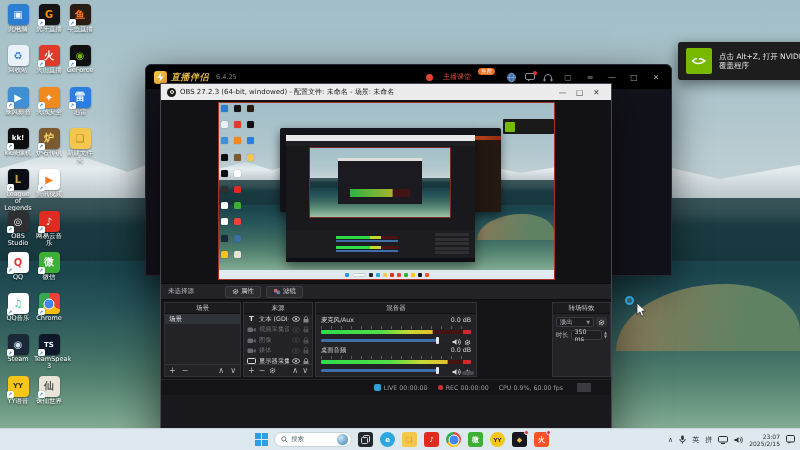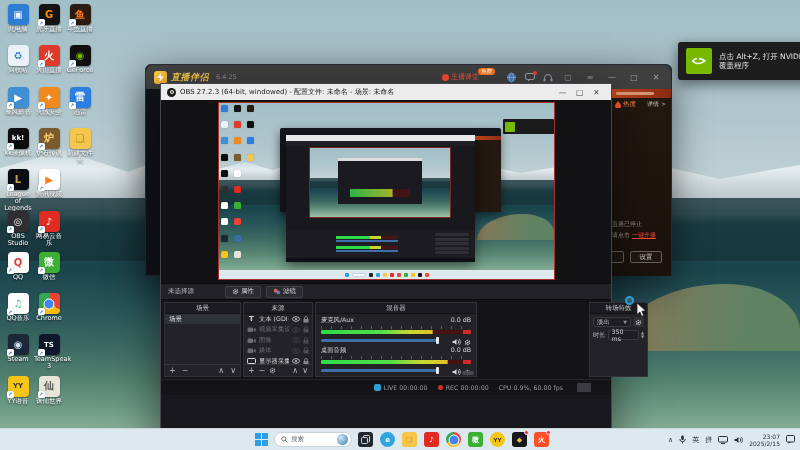--- a/index.html
+++ b/index.html
@@ -38,28 +38,28 @@
     text-shadow:0 1px 2px rgba(0,0,0,.85); }
   .chrome-icon { background:conic-gradient(#ea4335 0 120deg,#fbbc05 120deg 240deg,#34a853 240deg 360deg); }
   .chrome-icon::after { content:""; position:absolute; width:9px; height:9px; border-radius:50%;
     background:#4285f4; border:1.5px solid #fff; left:50%; top:50%; transform:translate(-50%,-50%); }
 
   
   #companion { left:145px; top:64px; width:527px; height:212px; z-index:3;
     background:#12121a; border:1px solid #2a2a33; border-radius:6px 6px 0 0;
     box-shadow:0 10px 36px rgba(0,0,0,.5); }
   #companion-titlebar { height:24px; display:flex; align-items:center; padding:0 8px; gap:4px;
-    background:#404040; border-radius:6px 6px 0 0; }
+    background:#000000; border-radius:6px 6px 0 0; }
   .clogo { width:13px; height:13px; border-radius:3px;
     background:linear-gradient(135deg,#ffd34d,#f0a12a); display:flex; align-items:center; justify-content:center; }
   .clogo svg { display:block; }
   #companion-title { font-size:9px; font-weight:bold; font-style:italic; color:#f5c84a; letter-spacing:.5px; }
   #companion-version { font-size:6.5px; color:#8a8a92; margin-left:3px; }
   .c-right { margin-left:auto; display:flex; align-items:center; gap:8px; }
-  .c-tut { display:flex; align-items:center; gap:2px; font-size:7px; color:#ff5a4a; position:relative; }
+  .c-tut { display:flex; align-items:center; gap:10px; font-size:7px; color:#ff5a4a; position:relative; }
   .c-tut .dot { width:7px; height:7px; border-radius:50%; background:#ff4a3a; display:inline-block; }
   .badge-free { background:#ff7a1e; color:#fff; font-size:5.5px; line-height:7px; padding:0 3px;
     border-radius:5px; position:relative; top:-6px; left:-3px; }
   .c-ic { color:#9aa0aa; font-size:8px; line-height:8px; display:flex; align-items:center; position:relative; }
   .c-ic svg { display:block; }
   .c-ic .reddot { position:absolute; right:-2px; top:-2px; width:4px; height:4px; border-radius:50%; background:#ff3b30; }
   .c-win { color:#9aa0aa; font-size:8px; width:14px; text-align:center; }
   #companion-panel { position:absolute; right:0; top:24px; width:62px; height:187px;
     background:linear-gradient(#241812,#1b120d); border-left:1px solid #000; overflow:hidden; }
   #companion-banner { height:9px; background:linear-gradient(90deg,#c44a1e,#8a2a12); position:relative; }
@@ -142,21 +142,21 @@
     display:flex; flex-direction:column; overflow:hidden; }
   .panel-h { height:11px; background:#1c1c20; border-bottom:1px solid #111;
     font-size:6.5px; color:#c8c8cc; display:flex; align-items:center; justify-content:center; flex:none; }
   .panel-body { flex:1; position:relative; overflow:hidden; }
   .panel-f { height:12px; border-top:1px solid #35353a; display:flex; align-items:center;
     padding:0 4px; gap:6px; flex:none; color:#b8b8bc; font-size:8px; line-height:8px; }
   #panel-scenes { left:3px; width:77px; }
   #panel-sources { left:82px; width:70px; }
   #panel-mixer { left:154px; width:162px; }
   #panel-controls { left:319px; width:70px; }
-  #panel-trans { left:391px; width:59px;margin-left:37px; }
+  #panel-trans { left:391px; width:59px; }
   .scene-item { height:10px; display:flex; align-items:center; padding:0 4px;
     font-size:6.5px; color:#e0e0e4; background:#2f3338; }
   .src-row { height:10.5px; display:flex; align-items:center; padding:0 3px; gap:3px; color:#d8d8dc; }
   .src-row.hidden { color:#6a6a70; }
   .src-ic { width:9px; flex:none; display:flex; justify-content:center; font-size:7px; font-weight:bold; }
   .src-name { flex:1; font-size:6.3px; white-space:nowrap; overflow:hidden; }
   .src-eye,.src-lock { flex:none; display:flex; }
   .mix-ch { padding:2px 5px 0 5px; }
   .mix-top { display:flex; justify-content:space-between; font-size:6.3px; color:#d8d8dc; }
   .mix-ticks { height:3px; margin-top:1px;
@@ -365,41 +365,20 @@
               <rect x="0.5" y="5.5" width="2" height="3" rx="1" fill="#9aa0aa"></rect>
               <rect x="7.5" y="5.5" width="2" height="3" rx="1" fill="#9aa0aa"></rect>
             </svg>
         </span>
         <span class="c-win">▢</span>
         <span class="c-win">≡</span>
         <span class="c-win">—</span>
         <span class="c-win">□</span>
         <span class="c-win">✕</span>
       </span>
-    </div>
-    <div id="companion-panel">
-      <div id="companion-banner"></div>
-      <div id="companion-heat">
-        <svg width="6" height="7" viewBox="0 0 6 7">
-            <path d="M3 0 C4.5 2 6 3 6 4.8 A3 3 0 0 1 0 4.8 C0 3.2 1.8 2.2 3 0z" fill="#ff5a2a"></path>
-          </svg>
-        <span id="heat-label">热度</span>
-        <span id="heat-details">详情 &gt;</span>
-      </div>
-      <div id="companion-status">
-        <div class="l1">直播已停止</div>
-        <div class="l2">
-          <span>请点击</span>
-          <a>一键开播</a>
-        </div>
-      </div>
-      <div id="companion-buttons">
-        <span class="c-btn" style="width:26px"></span>
-        <span class="c-btn" style="width:32px">设置</span>
-      </div>
     </div>
   </div>
 
   <div id="obs" class="abs">
     <div id="obs-titlebar">
       <span id="obs-logo"></span>
       <span id="obs-title">OBS 27.2.3 (64-bit, windowed) - 配置文件: 未命名 - 场景: 未命名</span>
       <span class="obs-winctl">
         <span>—</span>
         <span>□</span>

